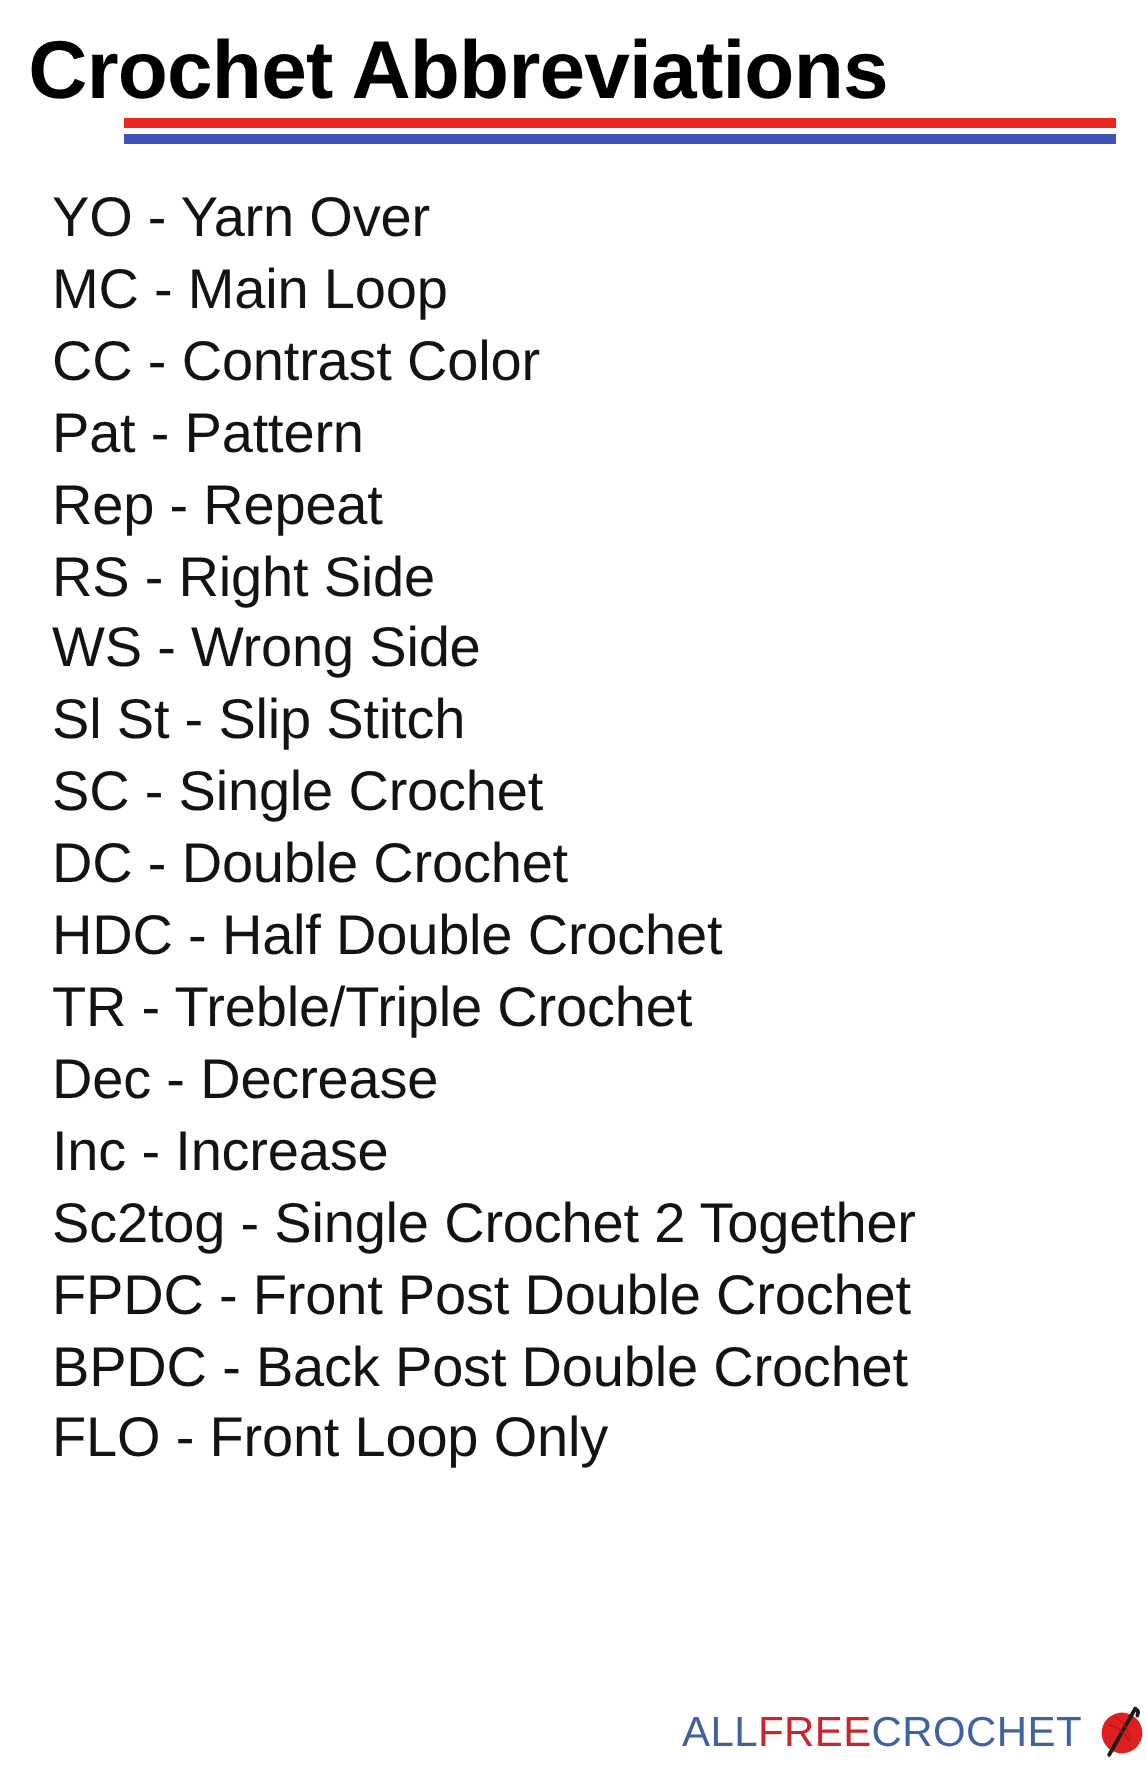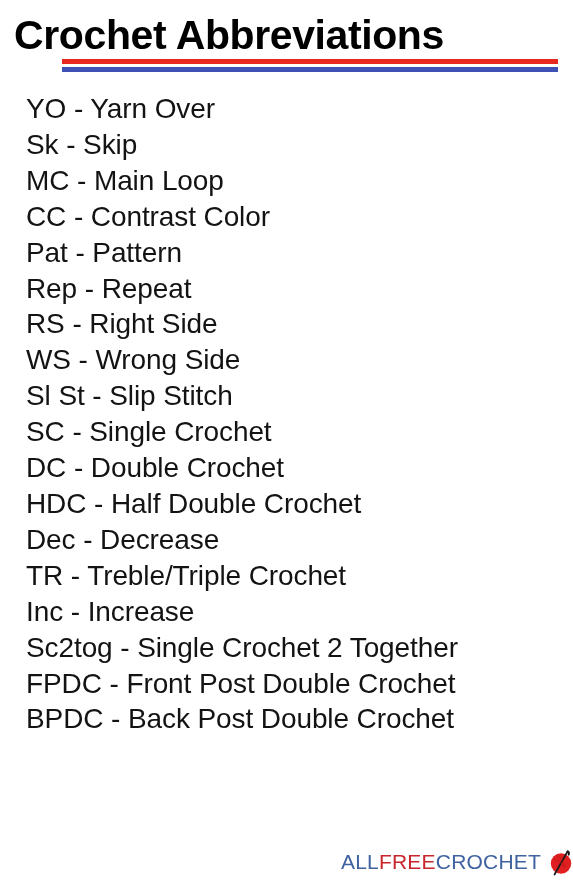--- a/index.html
+++ b/index.html
@@ -74,21 +74,21 @@
   }
 
   
   .footer-logo {
     position: absolute;
     left: 341px;
     top: 845px;
     width: 224px;
     height: 34px;
     display: flex;
-    align-items: center;
+    align-items: flex-end;
     justify-content: flex-start;
   }
   .logo-wordmark {
     font-family: "Liberation Sans", sans-serif;
     font-weight: normal;
     font-size: 21px;
     line-height: 24px;
     letter-spacing: 0.2px;
     white-space: nowrap;
   }
@@ -113,37 +113,37 @@
     <span class="page-title">Crochet Abbreviations</span>
   </div>
 
   <div class="rule-wrap">
     <hr class="rule rule-red">
     <hr class="rule rule-blue">
   </div>
 
   <ul class="abbr-list">
     <li class="abbr-item">YO - Yarn Over</li>
-    <li class="abbr-item">Sk - Skip</li>
     <li class="abbr-item">MC - Main Loop</li>
     <li class="abbr-item">CC - Contrast Color</li>
     <li class="abbr-item">Pat - Pattern</li>
     <li class="abbr-item">Rep - Repeat</li>
     <li class="abbr-item">RS - Right Side</li>
     <li class="abbr-item">WS - Wrong Side</li>
     <li class="abbr-item">Sl St - Slip Stitch</li>
     <li class="abbr-item">SC - Single Crochet</li>
     <li class="abbr-item">DC - Double Crochet</li>
     <li class="abbr-item">HDC - Half Double Crochet</li>
+    <li class="abbr-item">TR - Treble/Triple Crochet</li>
     <li class="abbr-item">Dec - Decrease</li>
-    <li class="abbr-item">TR - Treble/Triple Crochet</li>
     <li class="abbr-item">Inc - Increase</li>
     <li class="abbr-item">Sc2tog - Single Crochet 2 Together</li>
     <li class="abbr-item">FPDC - Front Post Double Crochet</li>
     <li class="abbr-item">BPDC - Back Post Double Crochet</li>
+    <li class="abbr-item">FLO - Front Loop Only</li>
   </ul>
 
   <div class="footer-logo">
     <span class="logo-wordmark"><span class="logo-all">ALL</span><span class="logo-free">FREE</span><span class="logo-crochet">CROCHET</span></span>
 
     <span class="logo-mark">
       <svg width="26" height="28" viewBox="0 0 26 28" xmlns="http://www.w3.org/2000/svg">
         <circle cx="13" cy="15.5" r="10.2" fill="#e02020"></circle>
         <path d="M19.6 3.4 L6.6 26.4" stroke="#1b1b1b" stroke-width="1.9" stroke-linecap="round" fill="none"></path>
         <path d="M19.6 3.4 q2.1 1.1 1.1 3.3" stroke="#1b1b1b" stroke-width="1.9" stroke-linecap="round" fill="none"></path>

